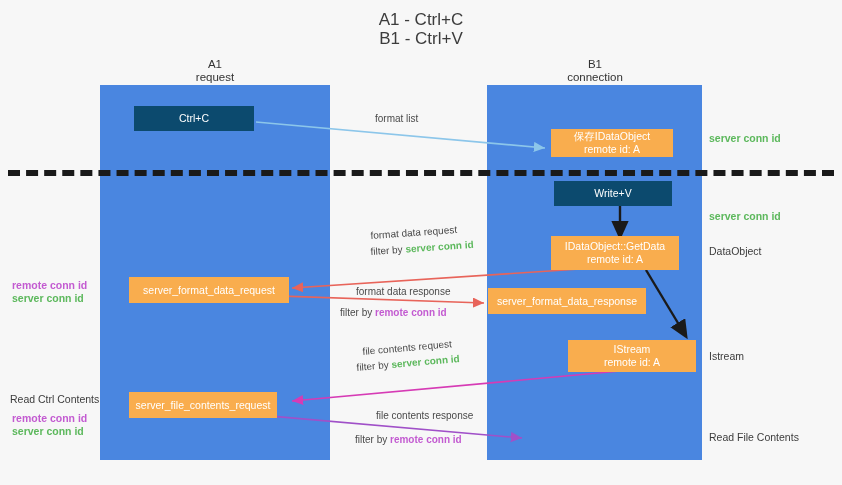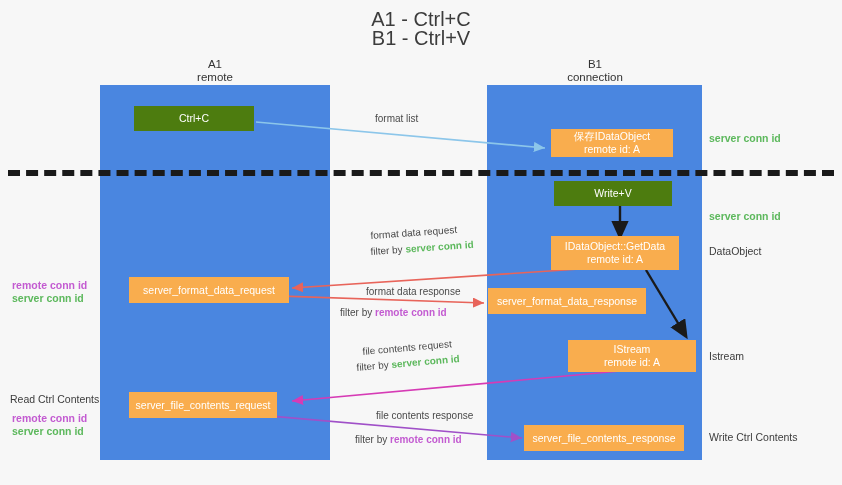--- a/index.html
+++ b/index.html
@@ -32,39 +32,39 @@
   .lane-head .l1 { display: block; }
   .lane-head .l2 { display: block; }
 
   .title {
     position: absolute;
     left: 0;
     top: 10px;
     width: 842px;
     text-align: center;
     color: #3c3c3c;
-    font-size: 20px;
+    font-size: 17px;
     line-height: 19px;
   }
   .title span { display: block; }
 
   .box {
     position: absolute;
     box-sizing: border-box;
     color: #ffffff;
     font-size: 10.5px;
     line-height: 13px;
     display: flex;
     flex-direction: column;
     align-items: center;
     justify-content: center;
     text-align: center;
     padding: 2px 4px;
   }
-  .box.green { background: #4d7c0f; }
+  .box.green { background: #0c4a6e; }
   .box.orange { background: #f9ad4e; }
   .box .sub { display: block; }
 
   .dashline {
     position: absolute;
     left: 8px;
     top: 170px;
     width: 826px;
     height: 0;
     border-top: 6px dashed #1a1a1a;
@@ -103,21 +103,21 @@
 
 <div id="canvas">
 
   <div class="title">
     <span>A1 - Ctrl+C</span>
     <span>B1 - Ctrl+V</span>
   </div>
 
   <div class="lane-head" style="left:140px; top:58px; width:150px;">
     <span class="l1">A1</span>
-    <span class="l2">remote</span>
+    <span class="l2">request</span>
   </div>
   <div class="lane-head" style="left:520px; top:58px; width:150px;">
     <span class="l1">B1</span>
     <span class="l2">connection</span>
   </div>
 
   <div class="lane lane-a"></div>
   <div class="lane lane-b"></div>
 
   <svg class="overlay" viewBox="0 0 842 485">
@@ -182,47 +182,44 @@
   </div>
 
   <div class="box orange" style="left:129px; top:277px; width:160px; height:26px;">
     <span>server_format_data_request</span>
   </div>
 
   <div class="box orange" style="left:129px; top:392px; width:148px; height:26px;">
     <span>server_file_contents_request</span>
   </div>
 
-  <div class="box orange" style="left:524px; top:425px; width:160px; height:26px;">
-    <span>server_file_contents_response</span>
-  </div>
 
   <div class="dashline"></div>
 
   <div class="note green-t" style="left:709px; top:132px;">server conn id</div>
   <div class="note green-t" style="left:709px; top:210px;">server conn id</div>
   <div class="note dark-t" style="left:709px; top:245px;">DataObject</div>
   <div class="note dark-t" style="left:709px; top:350px;">Istream</div>
-  <div class="note dark-t" style="left:709px; top:431px;">Write Ctrl Contents</div>
+  <div class="note dark-t" style="left:709px; top:431px;">Read File Contents</div>
 
   <div class="note purple-t" style="left:12px; top:279px;">remote conn id</div>
   <div class="note green-t" style="left:12px; top:292px;">server conn id</div>
 
   <div class="note dark-t" style="left:10px; top:393px;">Read Ctrl Contents</div>
   <div class="note purple-t" style="left:12px; top:412px;">remote conn id</div>
   <div class="note green-t" style="left:12px; top:425px;">server conn id</div>
 
   <div class="arrow-label" style="left:375px; top:112px;">format list</div>
 
   <div class="arrow-label" style="left:370px; top:229px; transform:rotate(-4deg); transform-origin:left top;">format data request</div>
   <div class="arrow-label" style="left:370px; top:245px; transform:rotate(-4deg); transform-origin:left top;">
     <span>filter by </span><span class="g">server conn id</span>
   </div>
 
-  <div class="arrow-label" style="left:366px; top:285px;text-align:right;">format data response</div>
+  <div class="arrow-label" style="left:356px; top:285px;text-align:right;">format data response</div>
   <div class="arrow-label" style="left:340px; top:306px;">
     <span>filter by </span><span class="p">remote conn id</span>
   </div>
 
   <div class="arrow-label" style="left:362px; top:345px; transform:rotate(-5deg); transform-origin:left top;">file contents request</div>
   <div class="arrow-label" style="left:356px; top:361px; transform:rotate(-5deg); transform-origin:left top;">
     <span>filter by </span><span class="g">server conn id</span>
   </div>
 
   <div class="arrow-label" style="left:376px; top:409px;">file contents response</div>

